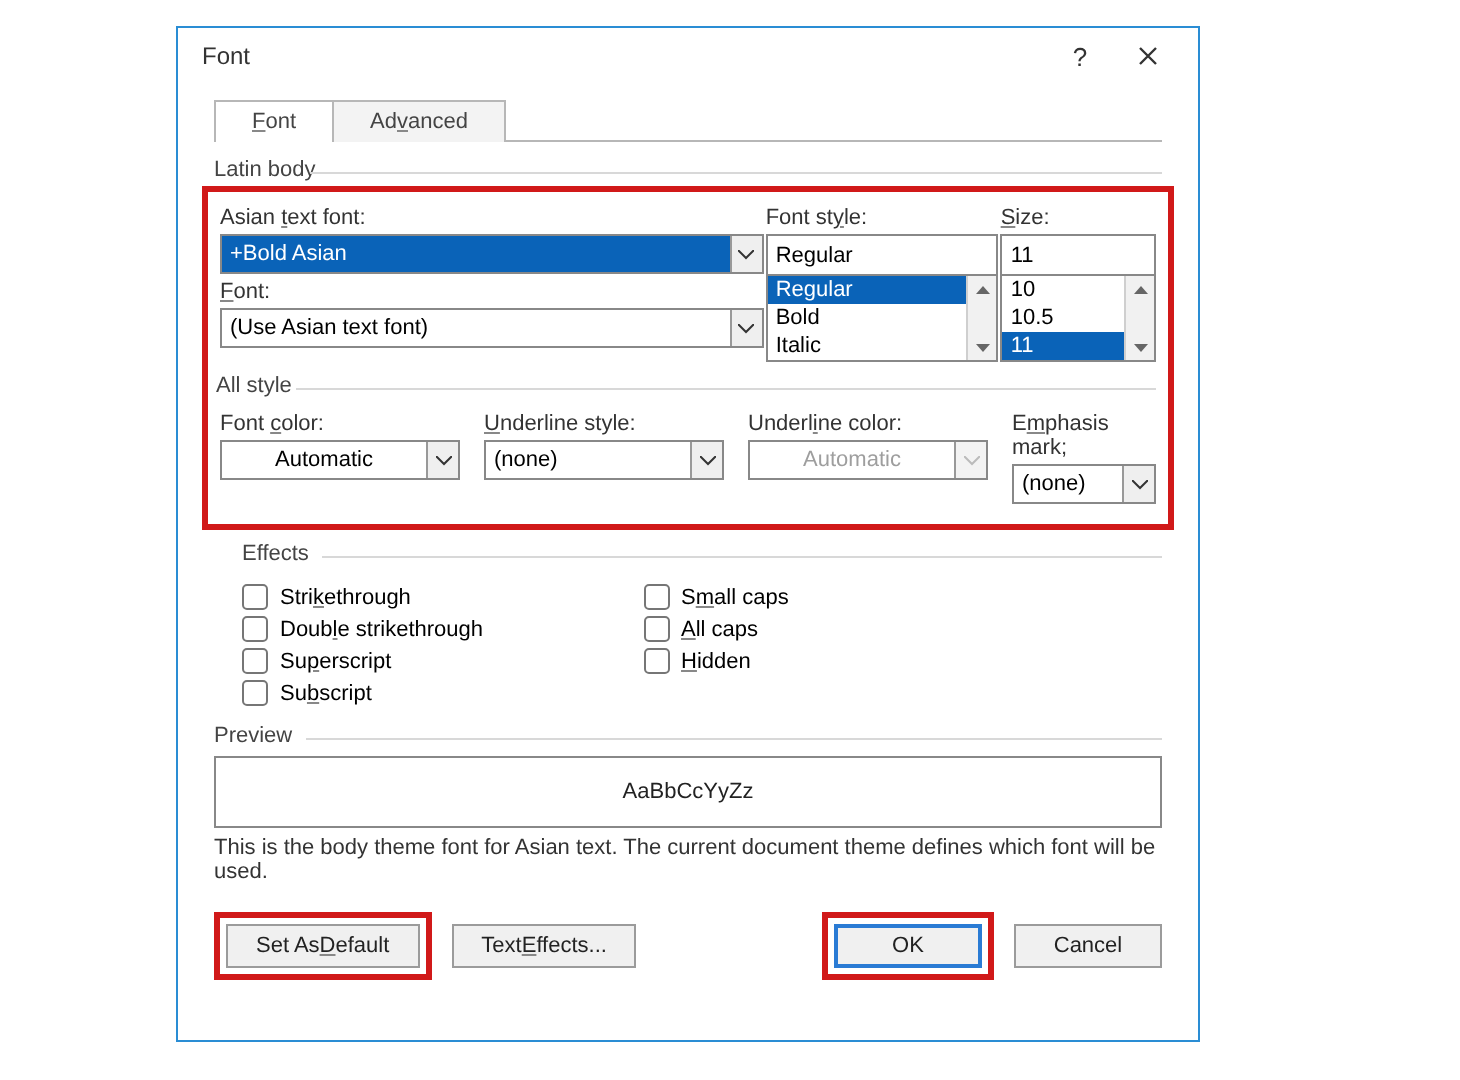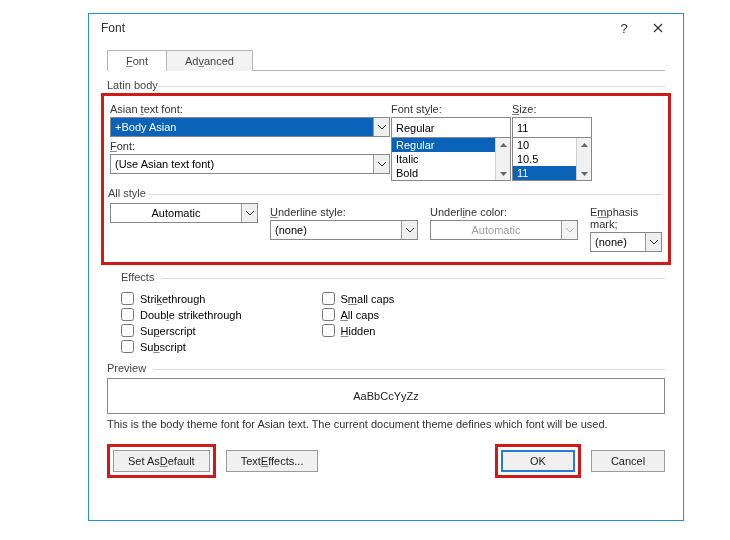--- a/index.html
+++ b/index.html
@@ -1,17 +1,17 @@
 <!DOCTYPE html>
 <html><head>
 <meta charset="utf-8">
 <style>
   * { box-sizing: border-box; font-family: "Segoe UI", Tahoma, sans-serif; font-size: 11px; }
   body { margin: 0; background: #fff; width: 730px; height: 540px; position: relative; }
-  .dialog { position: absolute; left: 88px; top: 13px; width: 596px; height: 508px; border: 1px solid #2a8dd4; background: #fff; }
+  .dialog { position: absolute; left: 88px; top: 13px; width: 512px; height: 508px; border: 1px solid #2a8dd4; background: #fff; }
   .titlebar { height: 28px; display: flex; align-items: center; padding: 0 8px 0 12px; }
   .title { flex: 1; font-size: 12px; color: #333; }
   .tbar-btn { width: 34px; height: 22px; display: flex; align-items: center; justify-content: center; color: #333; font-size: 13px; }
   .tabs { margin: 6px 0 0 18px; display: flex; align-items: flex-end; height: 22px; }
   .tab { padding: 4px 18px; border: 1px solid #b7b7b7; border-bottom: none; background: #fff; position: relative; top: 1px; color: #444; }
   .tab.active { border-top: 1px solid #b7b7b7; z-index: 2; background: #fff; }
   .tab.inactive { background: #f3f3f3; border-left: none; }
   .content { margin: 0 18px; border-top: 1px solid #b7b7b7; padding-top: 2px; }
   
   .group-label { margin: 6px 0 2px 0; color: #444; position: relative; }
@@ -73,21 +73,21 @@
 
   <div class="content">
 
     <div class="group-label">Latin body</div>
 
     <div class="redbox">
       <div class="row">
         <div class="col" style="width:280px">
           <label class="f">Asian <span class="u">t</span>ext font:</label>
           <div class="combo">
-            <span class="sel">+Body Asian</span>
+            <span class="sel">+Bold Asian</span>
             <span class="dd">
                 <svg viewBox="0 0 8 5">
                   <path d="M0 0 L4 4 L8 0" fill="none" stroke="#333"></path>
                 </svg>
               </span>
           </div>
           <label class="f"><span class="u">F</span>ont:</label>
           <div class="combo">
             <span class="val">(Use Asian text font)</span>
             <span class="dd">
@@ -97,22 +97,22 @@
               </span>
           </div>
         </div>
         <div class="col" style="width:120px">
           <label class="f">Font st<span class="u">y</span>le:</label>
           <div class="combo" style="border-bottom:none">
             <span class="val">Regular</span>
           </div>
           <div class="listbox">
             <div class="item selected">Regular</div>
+            <div class="item">Bold</div>
             <div class="item">Italic</div>
-            <div class="item">Bold</div>
             <div class="sb">
               <div class="arrow">
                   <svg width="7" height="4" viewBox="0 0 7 4">
                     <path d="M0 4 L3.5 0 L7 4" fill="#666"></path>
                   </svg>
                 </div>
               <div class="arrow">
                   <svg width="7" height="4" viewBox="0 0 7 4">
                     <path d="M0 0 L3.5 4 L7 0" fill="#666"></path>
                   </svg>
@@ -142,20 +142,21 @@
                 </div>
             </div>
           </div>
         </div>
       </div>
 
       <div class="group-label alltext" style="margin-left:-2px">All style</div>
 
       <div class="allrow">
         <div class="col">
+          <label class="f">Font <span class="u">c</span>olor:</label>
           <div class="smallcombo">
             <span class="val">Automatic</span>
             <span class="dd">
                 <svg viewBox="0 0 8 5">
                   <path d="M0 0 L4 4 L8 0" fill="none" stroke="#333"></path>
                 </svg>
               </span>
           </div>
         </div>
         <div class="col">

